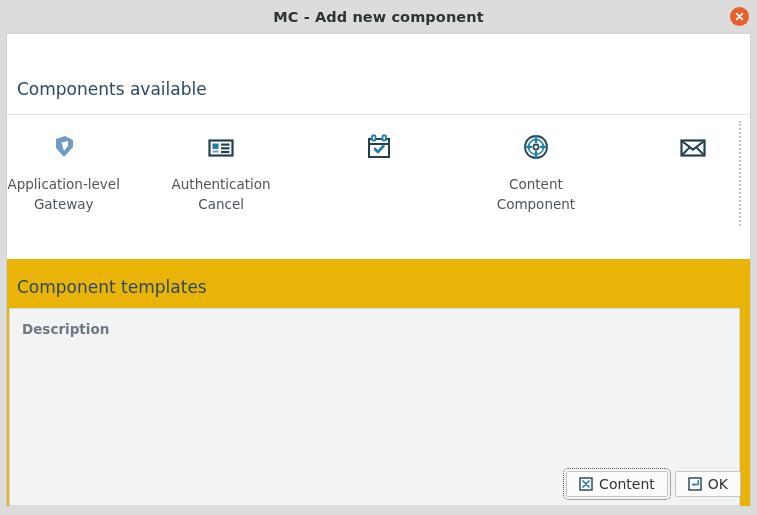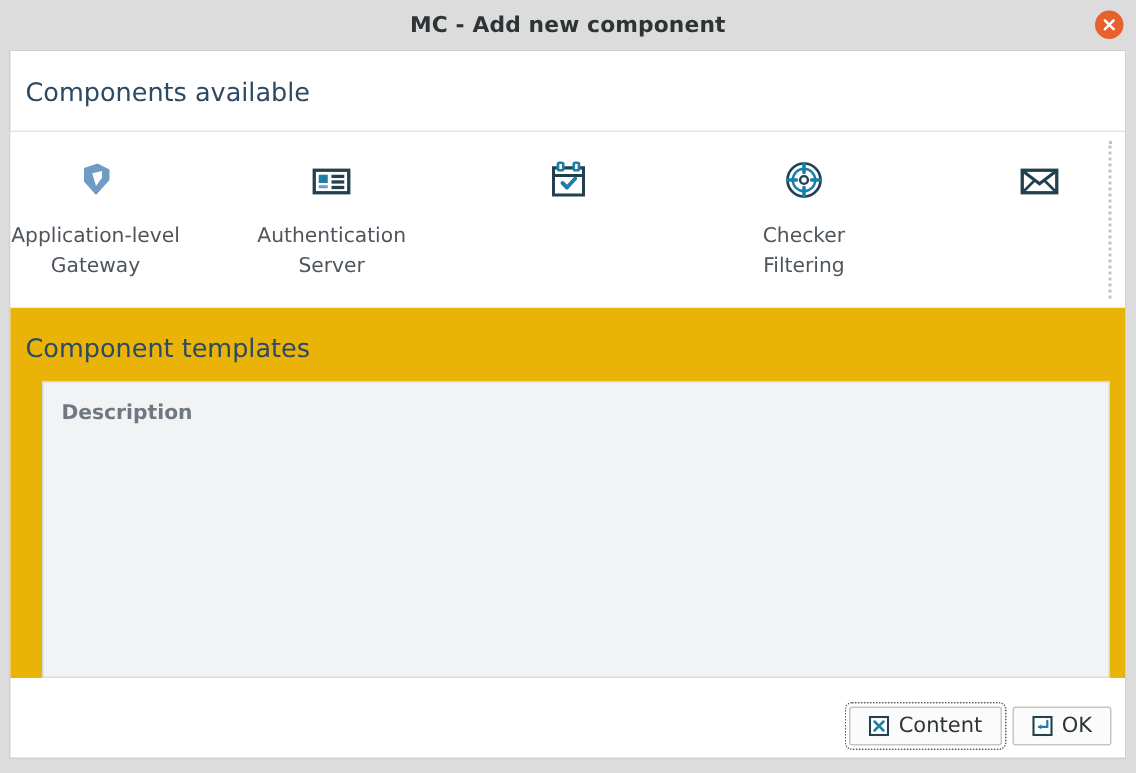--- a/index.html
+++ b/index.html
@@ -49,20 +49,21 @@
     background: #ffffff;
     border: 1px solid #cfcfcf;
     box-sizing: border-box;
   }
 
   .section-title {
     font-size: 17px;
     color: #2c4a63;
     padding: 18px 0 0 10px;
     line-height: 1.2;
+    margin-top: 27px;
   }
 
   .hrule {
     height: 1px;
     background: #e3e3e3;
     margin-top: 15px;
   }
 
   
   .components-area {
@@ -100,21 +101,21 @@
     right: 8px; top: 6px;
     width: 1px; height: 105px;
     border-left: 2px dotted #c3c3c3;
   }
 
   
   .templates-area {
     background: #eab308;
   }
   .desc-panel {
-    margin: 10px 10px 0 21px;
+    margin: 10px 10px 0 2px;
     height: 198px;
     background: #f2f3f5;
     border: 1px solid #d7dadd;
     box-sizing: border-box;
   }
   .desc-header {
     font-size: 13.5px;
     font-weight: bold;
     color: #6f7880;
     padding: 12px 0 0 12px;
@@ -189,21 +190,21 @@
           <div class="comp-icon">
             <svg width="30" height="30" viewBox="0 0 30 30">
               <rect x="3.5" y="8.5" width="23" height="15" fill="#ffffff" stroke="#23404f" stroke-width="2.2"></rect>
               <rect x="6.5" y="11.5" width="6" height="5.5" fill="#1b7fa8"></rect>
               <rect x="6.5" y="18.5" width="6" height="2" fill="#6f9bc4"></rect>
               <rect x="15" y="11.5" width="8.5" height="2.2" fill="#23404f"></rect>
               <rect x="15" y="15.2" width="8.5" height="2.2" fill="#23404f"></rect>
               <rect x="15" y="18.9" width="8.5" height="2.2" fill="#23404f"></rect>
             </svg>
           </div>
-          <div class="comp-label">Authentication Server</div>
+          <div class="comp-label">Authentication Cancel</div>
         </div>
 
         <div class="component">
           <div class="comp-icon">
             <svg width="30" height="30" viewBox="0 0 30 30">
               <rect x="5" y="7" width="20" height="18" fill="#ffffff" stroke="#23404f" stroke-width="2"></rect>
               <rect x="5" y="7" width="20" height="5" fill="#ffffff" stroke="#23404f" stroke-width="2"></rect>
               <rect x="8" y="3.5" width="3.5" height="5" rx="1" fill="#ffffff" stroke="#1b7fa8" stroke-width="1.8"></rect>
               <rect x="18.5" y="3.5" width="3.5" height="5" rx="1" fill="#ffffff" stroke="#1b7fa8" stroke-width="1.8"></rect>
               <path d="M11 17 L14 20 L19.5 14" stroke="#1b7fa8" stroke-width="2.6" fill="none" stroke-linecap="round" stroke-linejoin="round"></path>
@@ -213,21 +214,21 @@
 
         <div class="component">
           <div class="comp-icon">
             <svg width="30" height="30" viewBox="0 0 30 30">
               <circle cx="15" cy="15" r="11" fill="none" stroke="#23404f" stroke-width="1.8"></circle>
               <circle cx="15" cy="15" r="7.5" fill="none" stroke="#1b7fa8" stroke-width="1.6"></circle>
               <circle cx="15" cy="15" r="2.6" fill="none" stroke="#23404f" stroke-width="1.6"></circle>
               <path d="M15 4 L15 10 M15 20 L15 26 M4 15 L10 15 M20 15 L26 15" stroke="#1b7fa8" stroke-width="2.4" stroke-linecap="round"></path>
             </svg>
           </div>
-          <div class="comp-label">Checker Filtering</div>
+          <div class="comp-label">Content Component</div>
         </div>
 
         <div class="component">
           <div class="comp-icon">
             <svg width="30" height="30" viewBox="0 0 30 30">
               <rect x="3.5" y="8.5" width="23" height="15" fill="#ffffff" stroke="#23404f" stroke-width="2.2"></rect>
               <path d="M4.5 9.5 L15 17.5 L25.5 9.5" fill="none" stroke="#23404f" stroke-width="2.2"></path>
               <path d="M4.5 22.5 L11.5 15.5 M25.5 22.5 L18.5 15.5" fill="none" stroke="#23404f" stroke-width="1.8"></path>
             </svg>
           </div>

